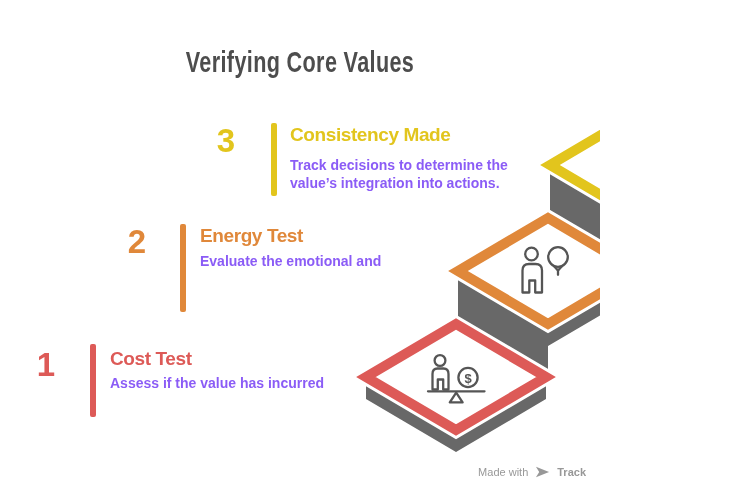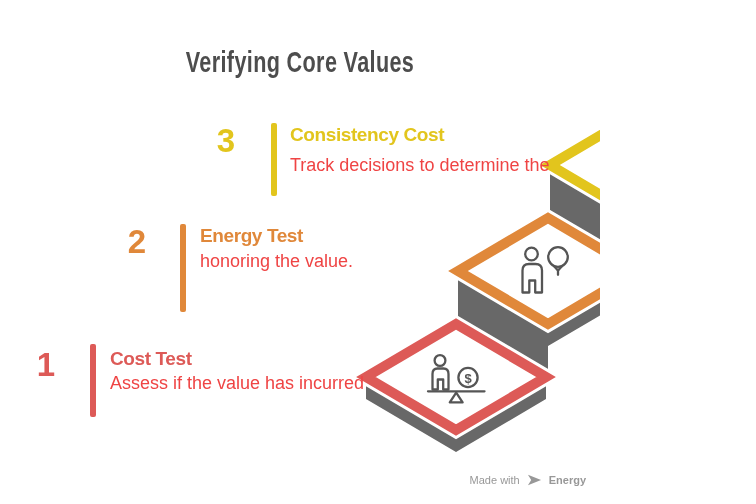--- a/index.html
+++ b/index.html
@@ -17,21 +17,21 @@
 
   .num {
     position:absolute; width:44px; text-align:center;
     font-size:33px; font-weight:700; line-height:33px;
   }
   .bar { position:absolute; width:6px; border-radius:2px; }
   .head {
     position:absolute; font-size:19px; font-weight:700; line-height:24px;
     letter-spacing:-0.4px; white-space:nowrap;
   }
-  .desc { position:absolute; font-size:18px; line-height:17.5px; color:#ef4444; }
+  .desc { position:absolute; font-size:14px; line-height:17.5px; color:#8b5cf6;font-weight:bold; }
   .desc span { display:block; white-space:nowrap; }
 
   .c-red    { color:#dd5a57; }
   .c-orange { color:#e0883a; }
   .c-yellow { color:#e2c51d; }
   .bg-red    { background:#dd5a57; }
   .bg-orange { background:#e0883a; }
   .bg-yellow { background:#e2c51d; }
 
   .s3-num  { left:204px; top:124px; }
@@ -51,21 +51,21 @@
 
   .step-body   { stroke:#ffffff; stroke-width:5; paint-order:stroke; stroke-linejoin:miter; }
   .diamond-base{ fill:#ffffff; stroke:#ffffff; stroke-width:16; stroke-linejoin:miter; }
   .diamond-ring{ fill:none; stroke-width:10; stroke-linejoin:miter; }
   .icon-stroke { fill:none; stroke:#555555; stroke-width:2.3; stroke-linecap:round; stroke-linejoin:round; }
   .coin-glyph  { font-family:"Liberation Sans", sans-serif; font-size:13px; font-weight:700;
                  fill:#555555; text-anchor:middle; }
 
   .footer {
     position:absolute; right:14px; top:466px; display:flex; align-items:flex-end; gap:7px;
-    font-size:11px; color:#989898;margin-top:8px;
+    font-size:11px; color:#989898;
   }
   .footer .brand { font-weight:600; }
 </style>
 </head>
 <body>
 
 <div class="canvas">
 
   <h1 class="title">Verifying Core Values</h1>
 
@@ -108,45 +108,46 @@
         <text class="coin-glyph" x="468" y="382.5">$</text>
         <path class="icon-stroke" d="M428,391.3 H484.5"></path>
         <path class="icon-stroke" d="M456.2,392.6 L449.8,402.4 L462.6,402.4 Z"></path>
       </g>
     </g>
   </svg>
 
   <div class="step">
     <div class="num c-yellow s3-num">3</div>
     <div class="bar bg-yellow s3-bar"></div>
-    <div class="head c-yellow s3-head">Consistency Cost</div>
+    <div class="head c-yellow s3-head">Consistency Made</div>
     <div class="desc s3-desc">
       <span>Track decisions to determine the</span>
+      <span>value’s integration into actions.</span>
     </div>
   </div>
 
   <div class="step">
     <div class="num c-orange s2-num">2</div>
     <div class="bar bg-orange s2-bar"></div>
     <div class="head c-orange s2-head">Energy Test</div>
     <div class="desc s2-desc">
-      <span>honoring the value.</span>
+      <span>Evaluate the emotional and</span>
     </div>
   </div>
 
   <div class="step">
     <div class="num c-red s1-num">1</div>
     <div class="bar bg-red s1-bar"></div>
     <div class="head c-red s1-head">Cost Test</div>
     <div class="desc s1-desc">
       <span>Assess if the value has incurred</span>
     </div>
   </div>
 
   <div class="footer">
     <span>Made with</span>
     <svg width="15" height="12" viewBox="0 0 16 12">
       <path d="M1,11.5 L15,6 L1,0.5 L4.5,6 Z" fill="#989898"></path>
     </svg>
-    <span class="brand">Energy</span>
+    <span class="brand">Track</span>
   </div>
 
 </div>
 
 </body></html>

